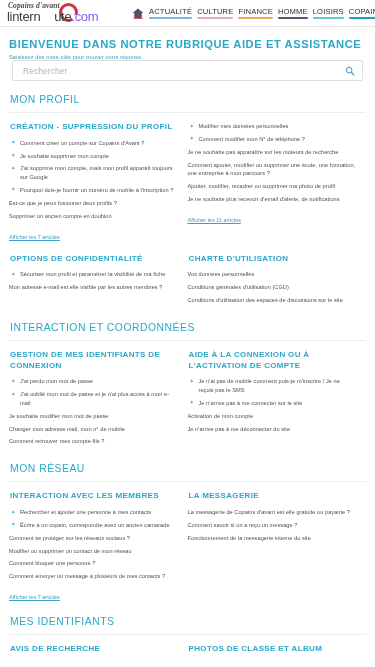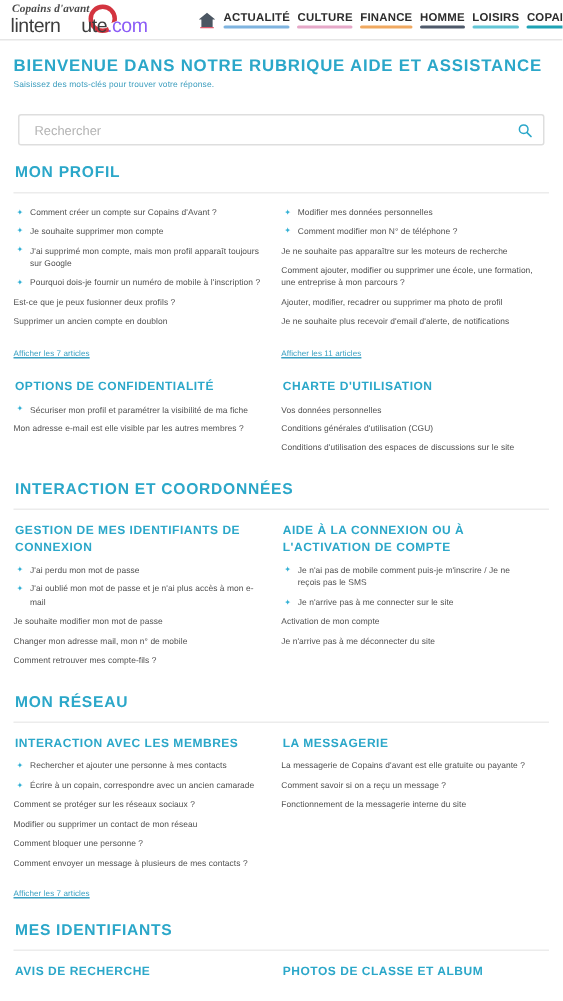--- a/index.html
+++ b/index.html
@@ -75,21 +75,21 @@
 
   .nav {
     display: flex;
     align-items: flex-start;
     gap: 5px;
     flex: 1 1 auto;
   }
   .nav-item {
     position: relative;
     font-size: 7.6px;
-    font-weight: bold;
+    font-weight: normal;
     letter-spacing: .15px;
     color: #2c2c2c;
     text-decoration: none;
     padding-bottom: 4px;
     white-space: nowrap;
     text-transform: uppercase;
   }
   .nav-item .bar {
     position: absolute;
     left: 0; right: 0; bottom: 1px;
@@ -108,21 +108,21 @@
     letter-spacing: .55px;
   }
   .welcome-sub {
     margin: 4px 0 0 0;
     font-size: 5.6px;
     color: #3a9cbd;
     letter-spacing: .1px;
   }
 
   .search-wrap {
-    margin: 16px 3px 0 3px;
+    margin: 0 3px 0 3px;
     position: relative;
     height: 21px;
     border: 1px solid #dedede;
     border-radius: 2px;
     background: #fff;
     display: flex;
     align-items: center;
     justify-content: center;
   }
   .search-input {
@@ -143,21 +143,21 @@
     transform: translateY(-50%);
     background: none; border: 0; padding: 0;
     cursor: pointer;
     line-height: 0;
   }
 
   
   .section { margin-top: 13px; }
   .section-title {
     font-size: 10.4px;
-    font-weight: bold;
+    font-weight: normal;
     color: #2ba7c9;
     letter-spacing: .5px;
     margin: 0 0 7px 1px;
   }
   .section-rule {
     height: 1px;
     background: #ececec;
     margin-bottom: 9px;
   }
   .cols {
@@ -270,20 +270,21 @@
       </svg>
     </button>
   </div>
 
   <div class="section">
     <h2 class="section-title">MON PROFIL</h2>
     <div class="section-rule"></div>
 
     <div class="cols">
       <div class="col">
+        <h3 class="cat-title">CRÉATION - SUPPRESSION DU PROFIL</h3>
         <ul class="links">
           <li class="star"><a href="#">Comment créer un compte sur Copains d'Avant ?</a></li>
           <li class="star"><a href="#">Je souhaite supprimer mon compte</a></li>
           <li class="star"><a href="#">J'ai supprimé mon compte, mais mon profil apparaît toujours sur Google</a></li>
           <li class="star"><a href="#">Pourquoi dois-je fournir un numéro de mobile à l'inscription ?</a></li>
           <li><a href="#">Est-ce que je peux fusionner deux profils ?</a></li>
           <li><a href="#">Supprimer un ancien compte en doublon</a></li>
         </ul>
         <a class="more-link" href="#">Afficher les 7 articles</a>
       </div>

